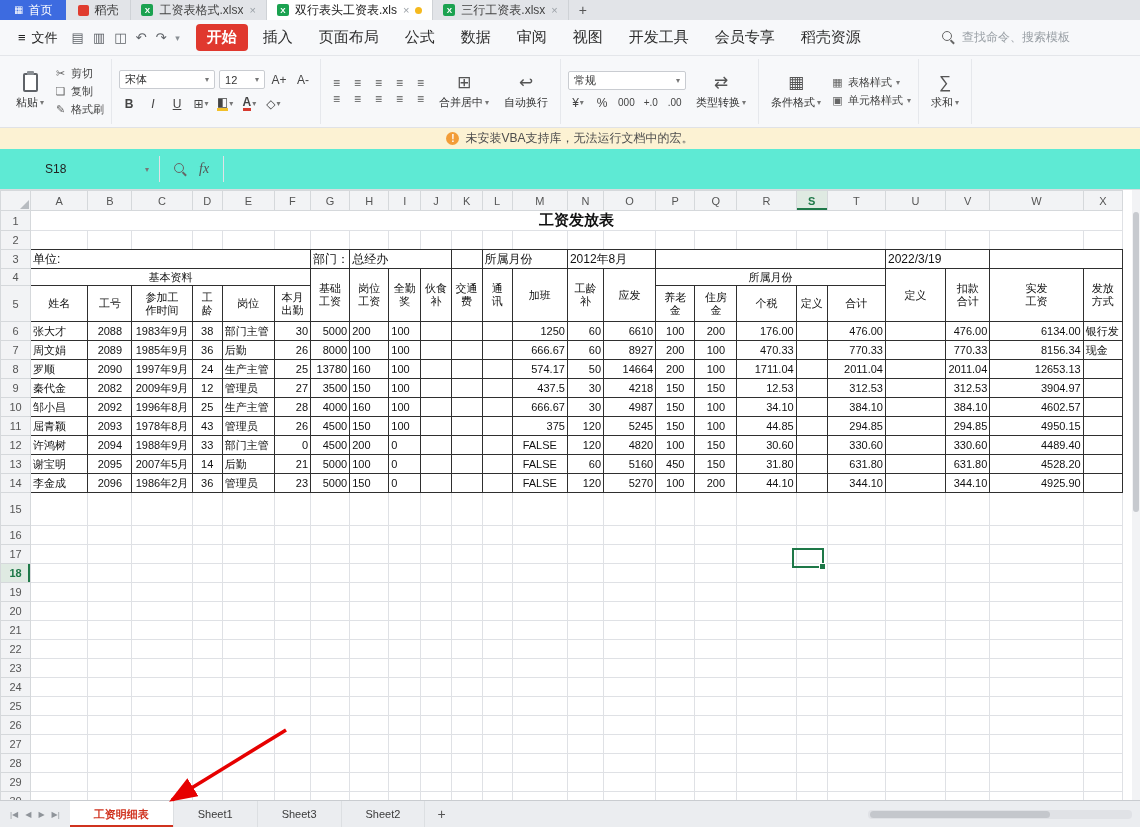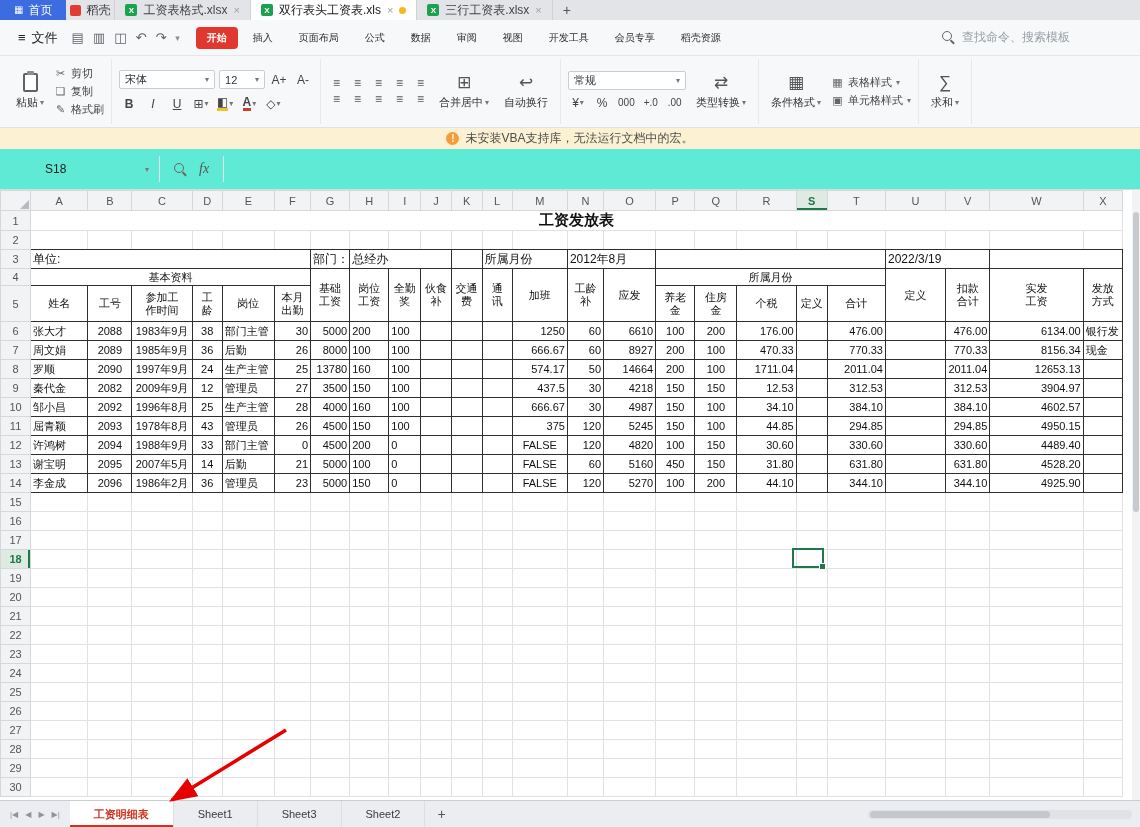--- a/index.html
+++ b/index.html
@@ -3,37 +3,37 @@
 <meta charset="utf-8">
 <style>
 *{margin:0;padding:0;box-sizing:border-box}
 html,body{width:1140px;height:827px;overflow:hidden;font-family:"Liberation Sans","DejaVu Sans",sans-serif;font-size:12px;color:#333;background:#fff}
 .app{position:relative;width:1140px;height:827px;display:flex;flex-direction:column;overflow:hidden}
 
 
 .tabbar{height:20px;background:#e2e4e8;display:flex;align-items:stretch;flex:0 0 20px}
 .tab-home{background:#3d6be0;color:#fff;display:flex;align-items:center;gap:5px;padding:0 14px;font-size:12px}
 .ic-grid{font-size:10px;line-height:10px}
-.tab-docer{display:flex;align-items:center;gap:5px;padding:0 4px;color:#333;border-right:1px solid #cfd2d6}
+.tab-docer{display:flex;align-items:center;gap:5px;padding:0 12px;color:#333;border-right:1px solid #cfd2d6}
 .ic-docer{width:11px;height:11px;background:#e03c2f;border-radius:2px;display:inline-block}
 .doc-tab{display:flex;align-items:center;gap:6px;padding:0 10px;color:#444;border-right:1px solid #cfd2d6;max-width:230px}
 .doc-tab.active{background:#fff;color:#222}
 .et-ic{width:12px;height:12px;background:#1ba250;color:#fff;font-size:8px;font-weight:bold;display:flex;align-items:center;justify-content:center;border-radius:2px;flex:0 0 12px}
 .doc-label{white-space:nowrap;overflow:hidden;font-size:12px}
 .tab-close{color:#9aa0a6;font-size:11px}
 .dot{width:7px;height:7px;border-radius:50%;background:#f5b91e;flex:0 0 7px}
 .tab-add{display:flex;align-items:center;padding:0 10px;color:#555;font-size:14px}
 
 
 .menubar{height:36px;background:#f7f8fa;display:flex;align-items:center;padding:0 10px;border-bottom:1px solid #e4e6ea;flex:0 0 36px}
 .file-btn{display:flex;align-items:center;gap:6px;font-size:13px;color:#222;padding:0 8px}
 .qicons{display:flex;align-items:center;gap:9px;color:#5f6368;font-size:13px;margin-left:6px}
 .qicons .caret{font-size:9px;color:#8a8f94}
 .ribbon-tabs{display:flex;align-items:center;gap:4px;margin-left:16px}
-.rtab{padding:4px 11px;font-size:10px;color:#2d2d2d;white-space:nowrap}
+.rtab{padding:4px 11px;font-size:15px;color:#2d2d2d;white-space:nowrap}
 .rtab.active{background:#e0382e;color:#fff;border-radius:4px;font-weight:bold}
 .menu-search{margin-left:auto;display:flex;align-items:center;gap:7px;color:#9aa0a6;font-size:12px;padding-right:60px}
 
 
 .ribbon{height:72px;background:#f7f8fa;border-bottom:1px solid #e0e2e6;display:flex;align-items:stretch;padding:3px 4px;flex:0 0 72px}
 .tb-group{display:flex;align-items:center;gap:5px;padding:0 7px;border-right:1px solid #e6e8ec}
 .tb-group.col{flex-direction:column;justify-content:center;align-items:flex-start;gap:5px}
 .bigbtn{display:flex;flex-direction:column;align-items:center;justify-content:center;gap:3px;padding:2px 5px;font-size:11px;color:#333;white-space:nowrap}
 .bigbtn .bic{font-size:17px;line-height:18px;color:#555}
 .lbl{display:flex;align-items:center;gap:2px}
@@ -720,21 +720,21 @@
             <td class="tb al-center">100</td>
             <td class="tb al-center">200</td>
             <td class="tb al-right">44.10</td>
             <td class="tb al-right"></td>
             <td class="tb al-right">344.10</td>
             <td class="tb al-right"></td>
             <td class="tb al-right">344.10</td>
             <td class="tb al-right">4925.90</td>
             <td class="tb al-left"></td>
           </tr>
-          <tr style="height:19px">
+          <tr style="height:33px">
             <td class="rh">15</td>
             <td class="g"></td>
             <td class="g"></td>
             <td class="g"></td>
             <td class="g"></td>
             <td class="g"></td>
             <td class="g"></td>
             <td class="g"></td>
             <td class="g"></td>
             <td class="g"></td>

